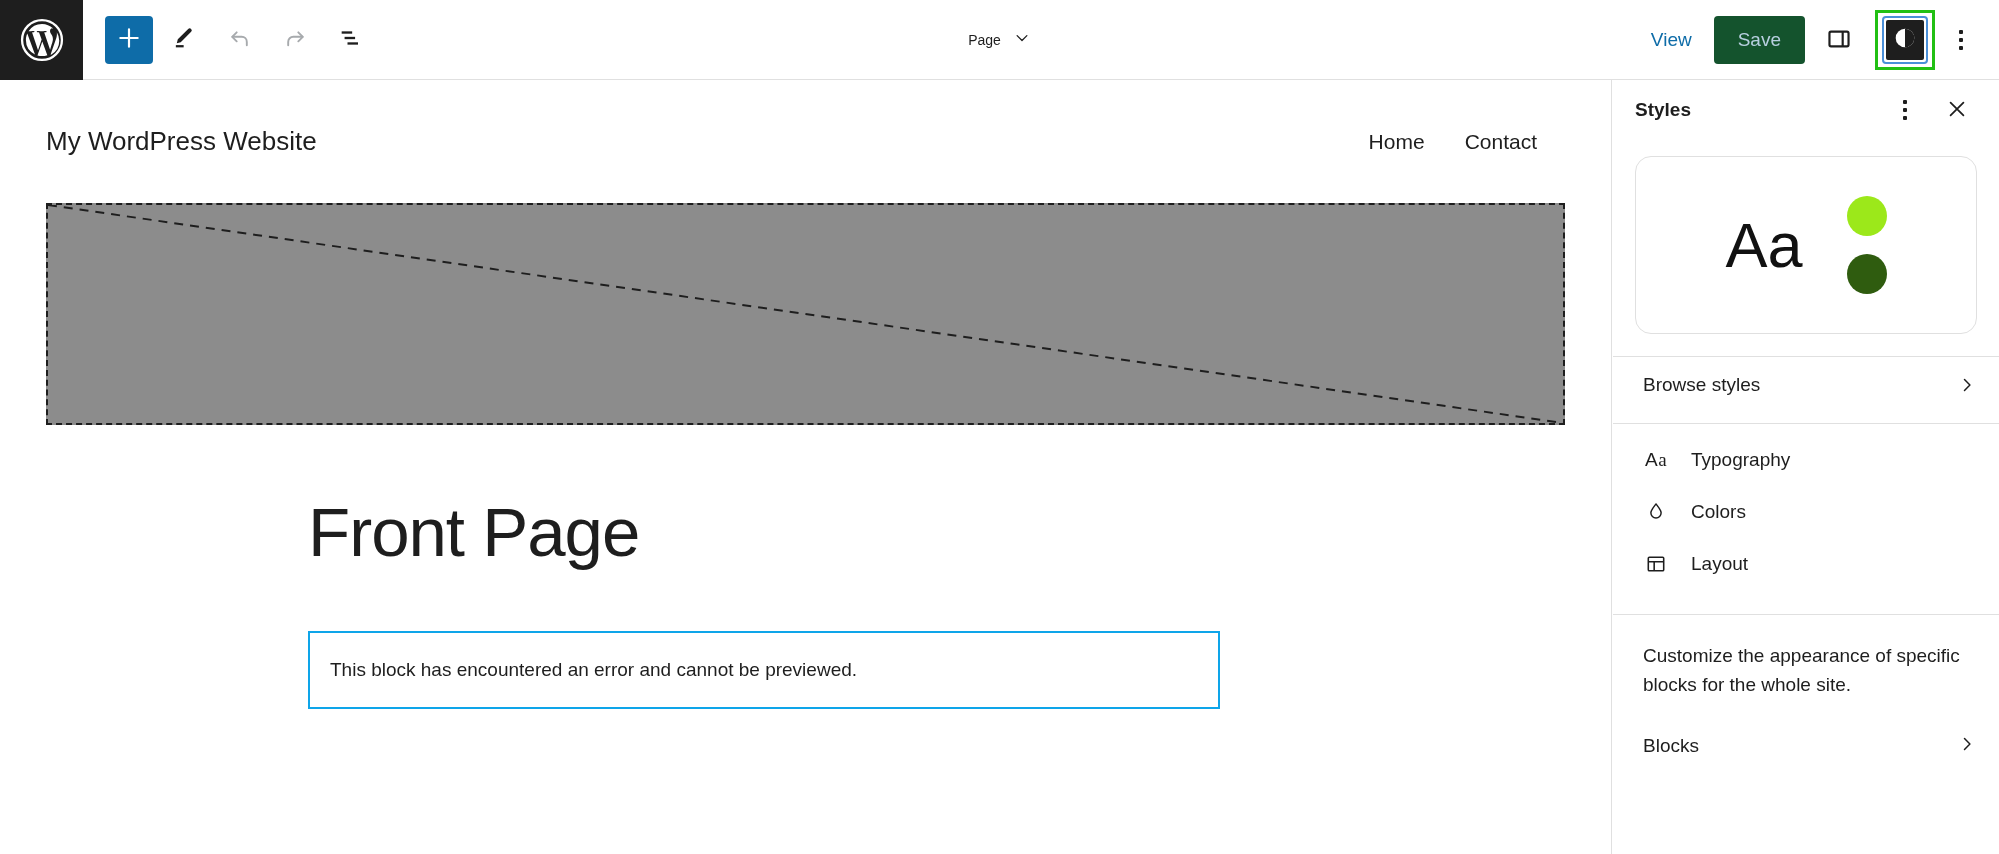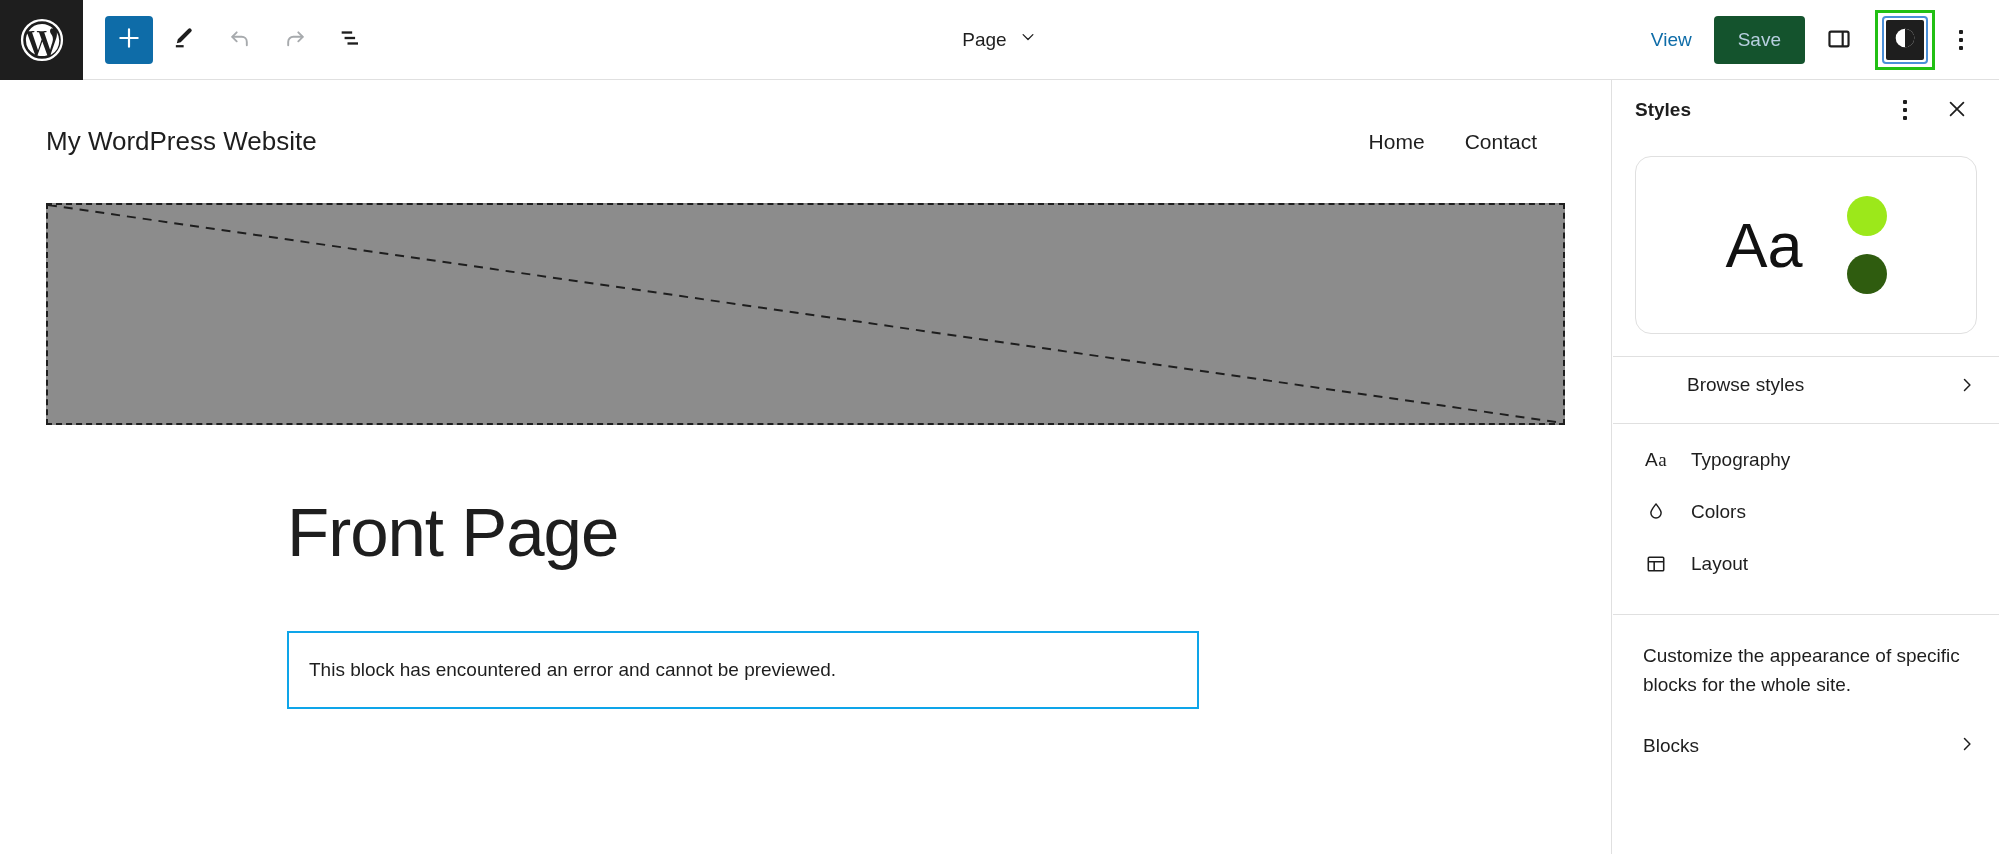--- a/index.html
+++ b/index.html
@@ -73,21 +73,21 @@
     display: flex;
     align-items: center;
     gap: 12px;
     padding: 8px 14px;
     border-radius: 4px;
     background: transparent;
     border: none;
     cursor: pointer;
     pointer-events: auto;
     font-family: "Liberation Sans", sans-serif;
-    font-size: 19px;
+    font-size: 14px;
     color: #1e1e1e;
     justify-content: flex-end;
   }
 
   .tb-right {
     position: absolute;
     right: 0;
     top: 0;
     height: 80px;
     display: flex;
@@ -227,21 +227,21 @@
   }
   .placeholder-block svg {
     position: absolute;
     inset: 0;
     width: 100%;
     height: 100%;
     display: block;
   }
 
   .content-area {
-    padding: 0 47px;
+    padding: 0 68px;
   }
   .page-title {
     font-size: 69px;
     font-weight: 400;
     letter-spacing: -1px;
     color: #1e1e1e;
     margin: 70px 0 0 240px;
     line-height: 1.1;
   }
   .error-block {
@@ -525,21 +525,21 @@
   <div class="style-preview-card">
     <div class="preview-aa">Aa</div>
     <div class="preview-swatches">
       <div class="swatch" id="sw0" style="background: rgb(156, 232, 26);"></div>
       <div class="swatch" id="sw1" style="background: rgb(47, 92, 15);"></div>
     </div>
   </div>
 
   <div class="sb-divider" style="margin-top:22px;"></div>
 
-  <div class="sb-row" style="height:56px;margin-left:44px;">
+  <div class="sb-row" style="height:56px;">
     <span class="sb-row-label">Browse styles</span>
     <span class="chev">
       <svg width="20" height="20" viewBox="0 0 24 24" fill="none">
           <path d="M9 5.5 15.5 12 9 18.5" stroke="#1e1e1e" stroke-width="1.8" stroke-linecap="round" stroke-linejoin="round"></path>
         </svg>
     </span>
   </div>
 
   <div class="sb-divider" style="margin-top:10px;"></div>
 

